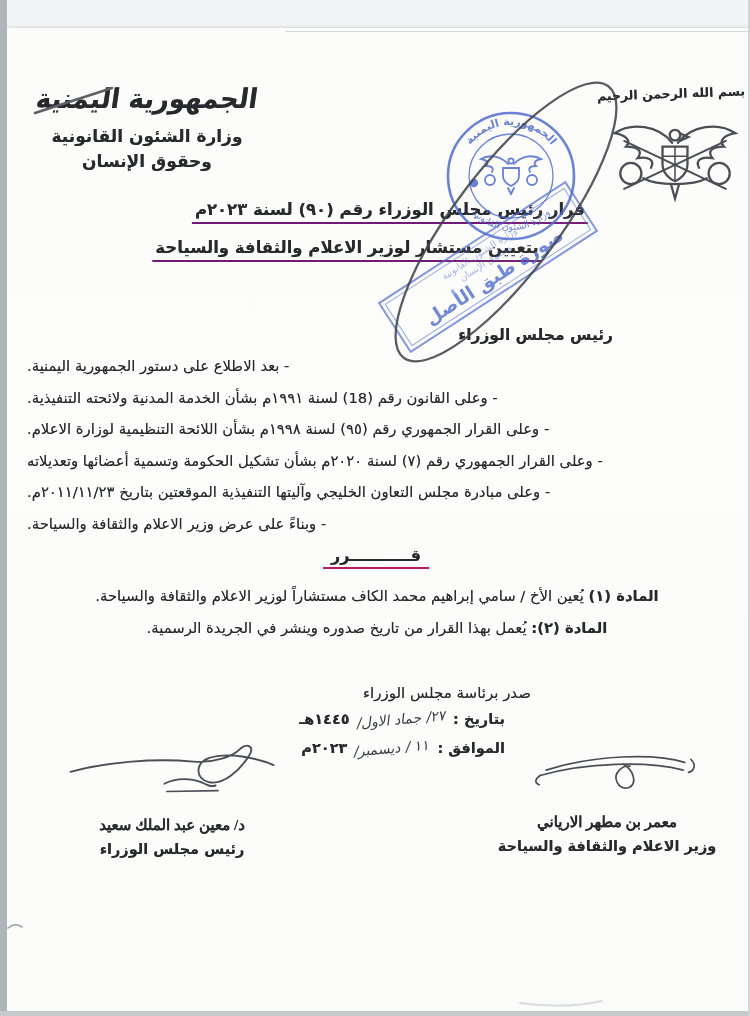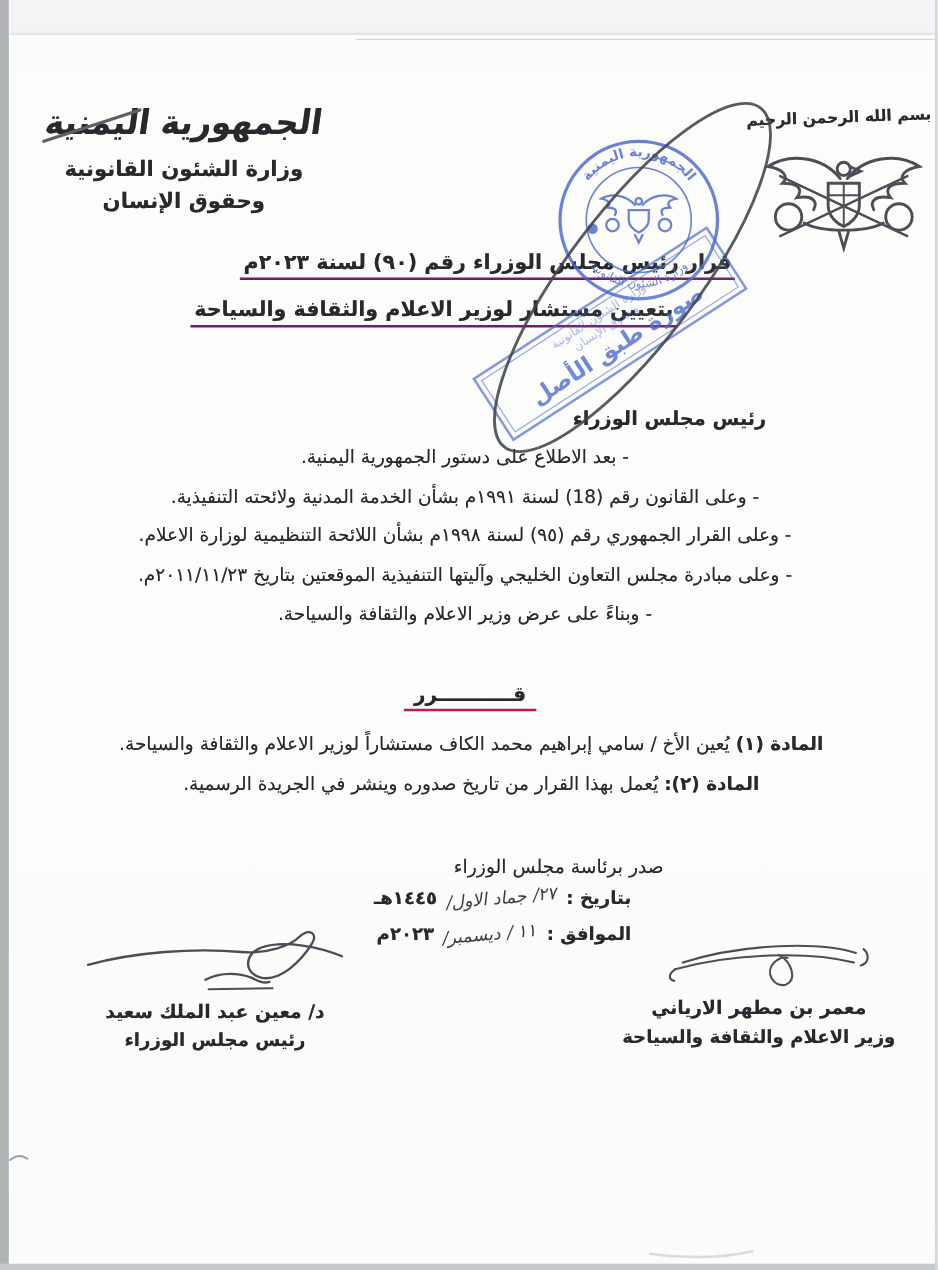--- a/index.html
+++ b/index.html
@@ -27,36 +27,36 @@
   .m-line2{font-size:17px;font-weight:bold;margin-top:5px;}
   
   .bismillah{left:597px;top:86px;width:148px;text-align:center;font-size:12.5px;font-weight:bold;transform:rotate(-2deg);z-index:2;}
   .emblem{left:601px;top:114px;z-index:2;}
   
   .title-line{font-size:16.5px;font-weight:bold;border-bottom:2px solid #701a75;padding:0 3px 3px;white-space:nowrap;z-index:3;}
   .title1{left:390px;top:200px;transform:translateX(-50%);}
   .title2{left:347px;top:238px;transform:translateX(-50%);}
   .authority{right:137px;top:326px;font-size:15.5px;font-weight:bold;z-index:3;}
   
-  .preamble{right:33px;top:350px;width:690px;text-align:center;font-size:14.8px;z-index:3;}
+  .preamble{right:33px;top:350px;width:690px;text-align:left;font-size:14.8px;z-index:3;}
   .pline{line-height:31.5px;white-space:nowrap;}
   .decided{left:376px;top:546px;transform:translateX(-50%);font-size:16px;font-weight:bold;border-bottom:2px solid #be185d;padding:0 8px 2px;z-index:3;}
   .articles{right:20px;top:580px;width:706px;text-align:right;font-size:14.8px;z-index:3;}
   .aline{line-height:32px;white-space:nowrap;text-align:center;}
   
   .issued-heading{left:447px;top:684px;transform:translateX(-50%);font-size:15px;font-weight:normal;white-space:nowrap;z-index:3;}
   .dateline{right:245px;direction:rtl;display:flex;gap:7px;align-items:baseline;font-size:14.5px;white-space:nowrap;z-index:3;}
   .d1{top:711px;} .d2{top:740px;}
   .lbl{font-weight:bold;}
   .hand{font-size:14px;color:#3a3e44;transform:rotate(-5deg) skewX(-12deg);display:inline-block;letter-spacing:.5px;}
   
   .sigblock{text-align:center;z-index:3;}
   .sig-left{left:48px;top:736px;width:248px;}
   .sig-right{left:490px;top:747px;width:234px;}
-  .sig-name{font-size:15px;font-weight:bold;margin-top:0;}
+  .sig-name{font-size:15px;font-weight:bold;margin-top:16px;font-family:Liberation Serif, serif;}
   .sig-title{font-size:14.5px;font-weight:bold;margin-top:7px;}
   
   .stamp-circle{left:443px;top:108px;opacity:.82;z-index:4;}
   .stamp-rect{left:488px;top:267px;width:214px;transform:translate(-50%,-50%) rotate(-33deg);border:2.5px solid rgba(74,104,204,.8);padding:3px;opacity:.85;z-index:4;background:rgba(255,255,255,.04);}
   .stamp-rect-inner{border:1.5px solid rgba(74,104,204,.65);padding:2px 6px;text-align:center;direction:rtl;}
   .r-small{font-size:9.5px;color:rgba(74,104,204,.55);line-height:11px;white-space:nowrap;}
   .r-big{font-size:18.5px;font-weight:bold;color:rgba(74,104,204,.92);letter-spacing:1px;white-space:nowrap;margin-top:1px;}
   .ink{left:0;top:0;z-index:6;pointer-events:none;}
   svg{display:block;}
 </style>
@@ -94,20 +94,21 @@
 
 <div class="abs title-line title1 ar soft">قرار رئيس مجلس الوزراء رقم (٩٠) لسنة ٢٠٢٣م</div>
 <div class="abs title-line title2 ar soft">بتعيين مستشار لوزير الاعلام والثقافة والسياحة</div>
 
 <div class="abs authority ar soft">رئيس مجلس الوزراء</div>
 
 <div class="abs preamble ar">
   <div class="pline soft">- بعد الاطلاع على دستور الجمهورية اليمنية.</div>
   <div class="pline soft">- وعلى القانون رقم (18) لسنة ١٩٩١م بشأن الخدمة المدنية ولائحته التنفيذية.</div>
   <div class="pline soft">- وعلى القرار الجمهوري رقم (٩٥) لسنة ١٩٩٨م بشأن اللائحة التنظيمية لوزارة الاعلام.</div>
+  <div class="pline soft">- وعلى القرار الجمهوري رقم (٧) لسنة ٢٠٢٠م بشأن تشكيل الحكومة وتسمية أعضائها وتعديلاته</div>
   <div class="pline soft">- وعلى مبادرة مجلس التعاون الخليجي وآليتها التنفيذية الموقعتين بتاريخ ٢٠١١/١١/٢٣م.</div>
   <div class="pline soft">- وبناءً على عرض وزير الاعلام والثقافة والسياحة.</div>
 </div>
 
 <div class="abs decided ar soft">قـــــــــــرر</div>
 
 <div class="abs articles ar">
   <div class="aline soft">
     <span class="b">المادة (١)</span>
     <span>يُعين الأخ / سامي إبراهيم محمد الكاف مستشاراً لوزير الاعلام والثقافة والسياحة.</span>

